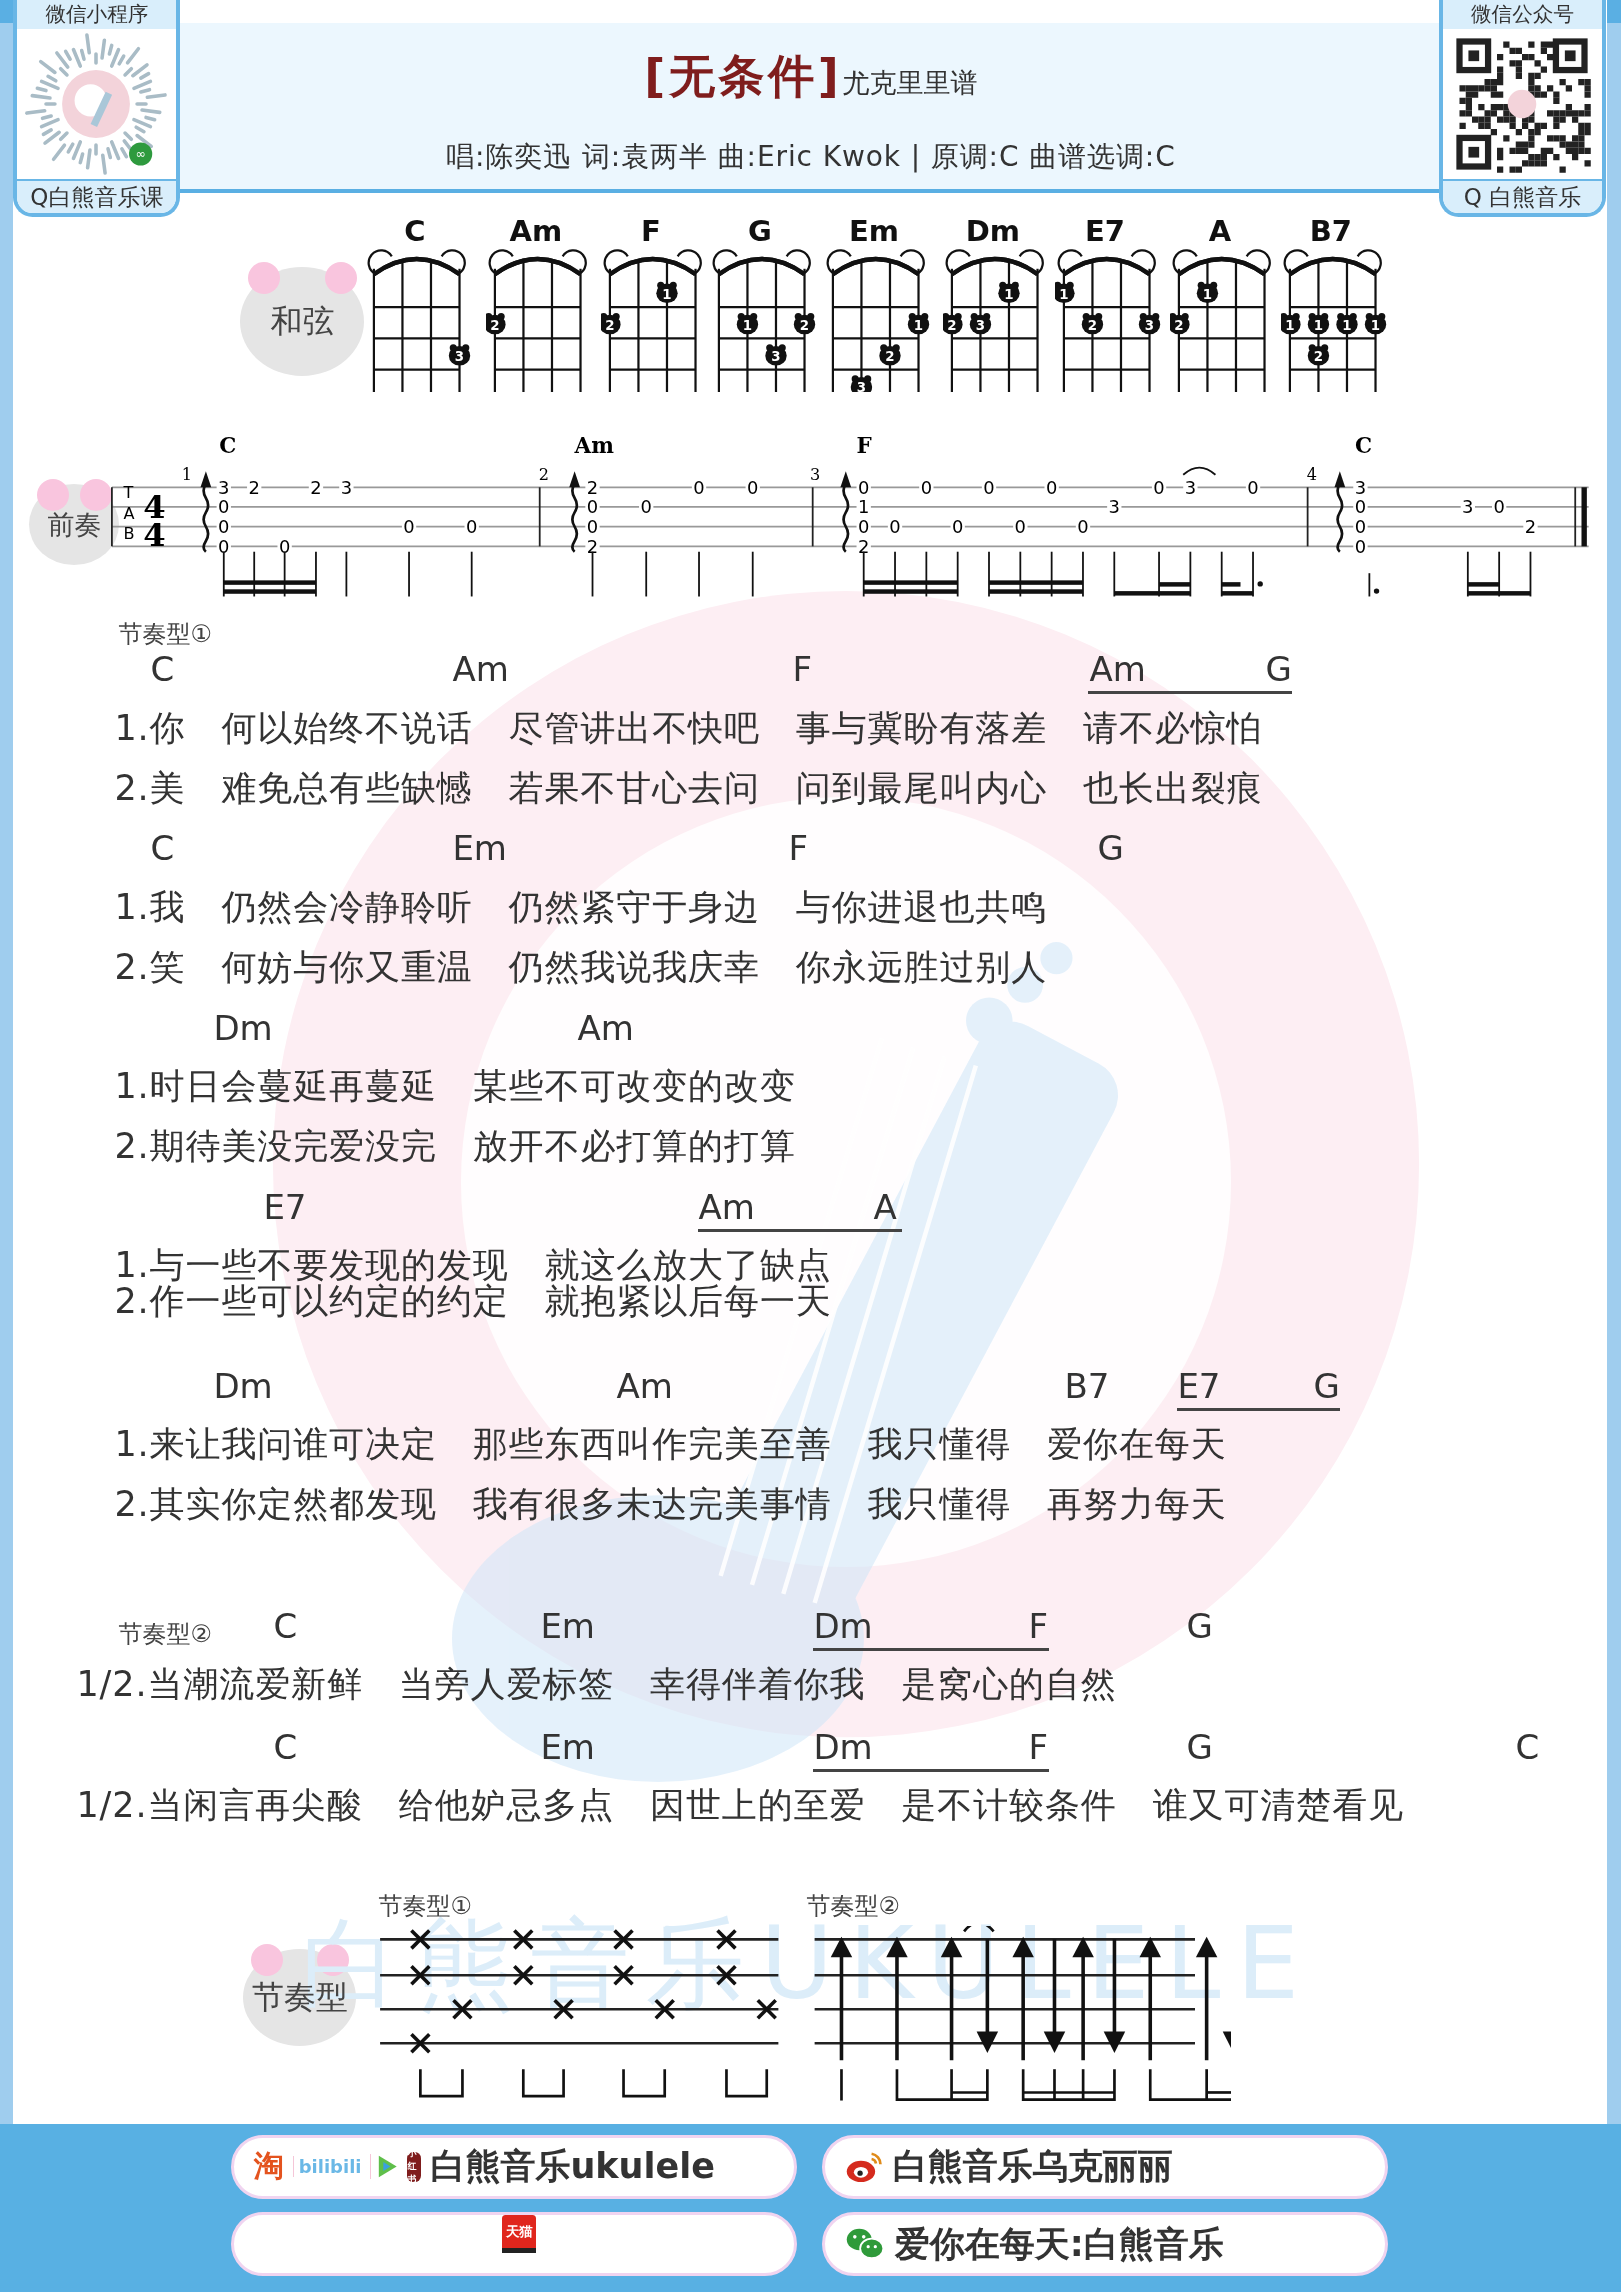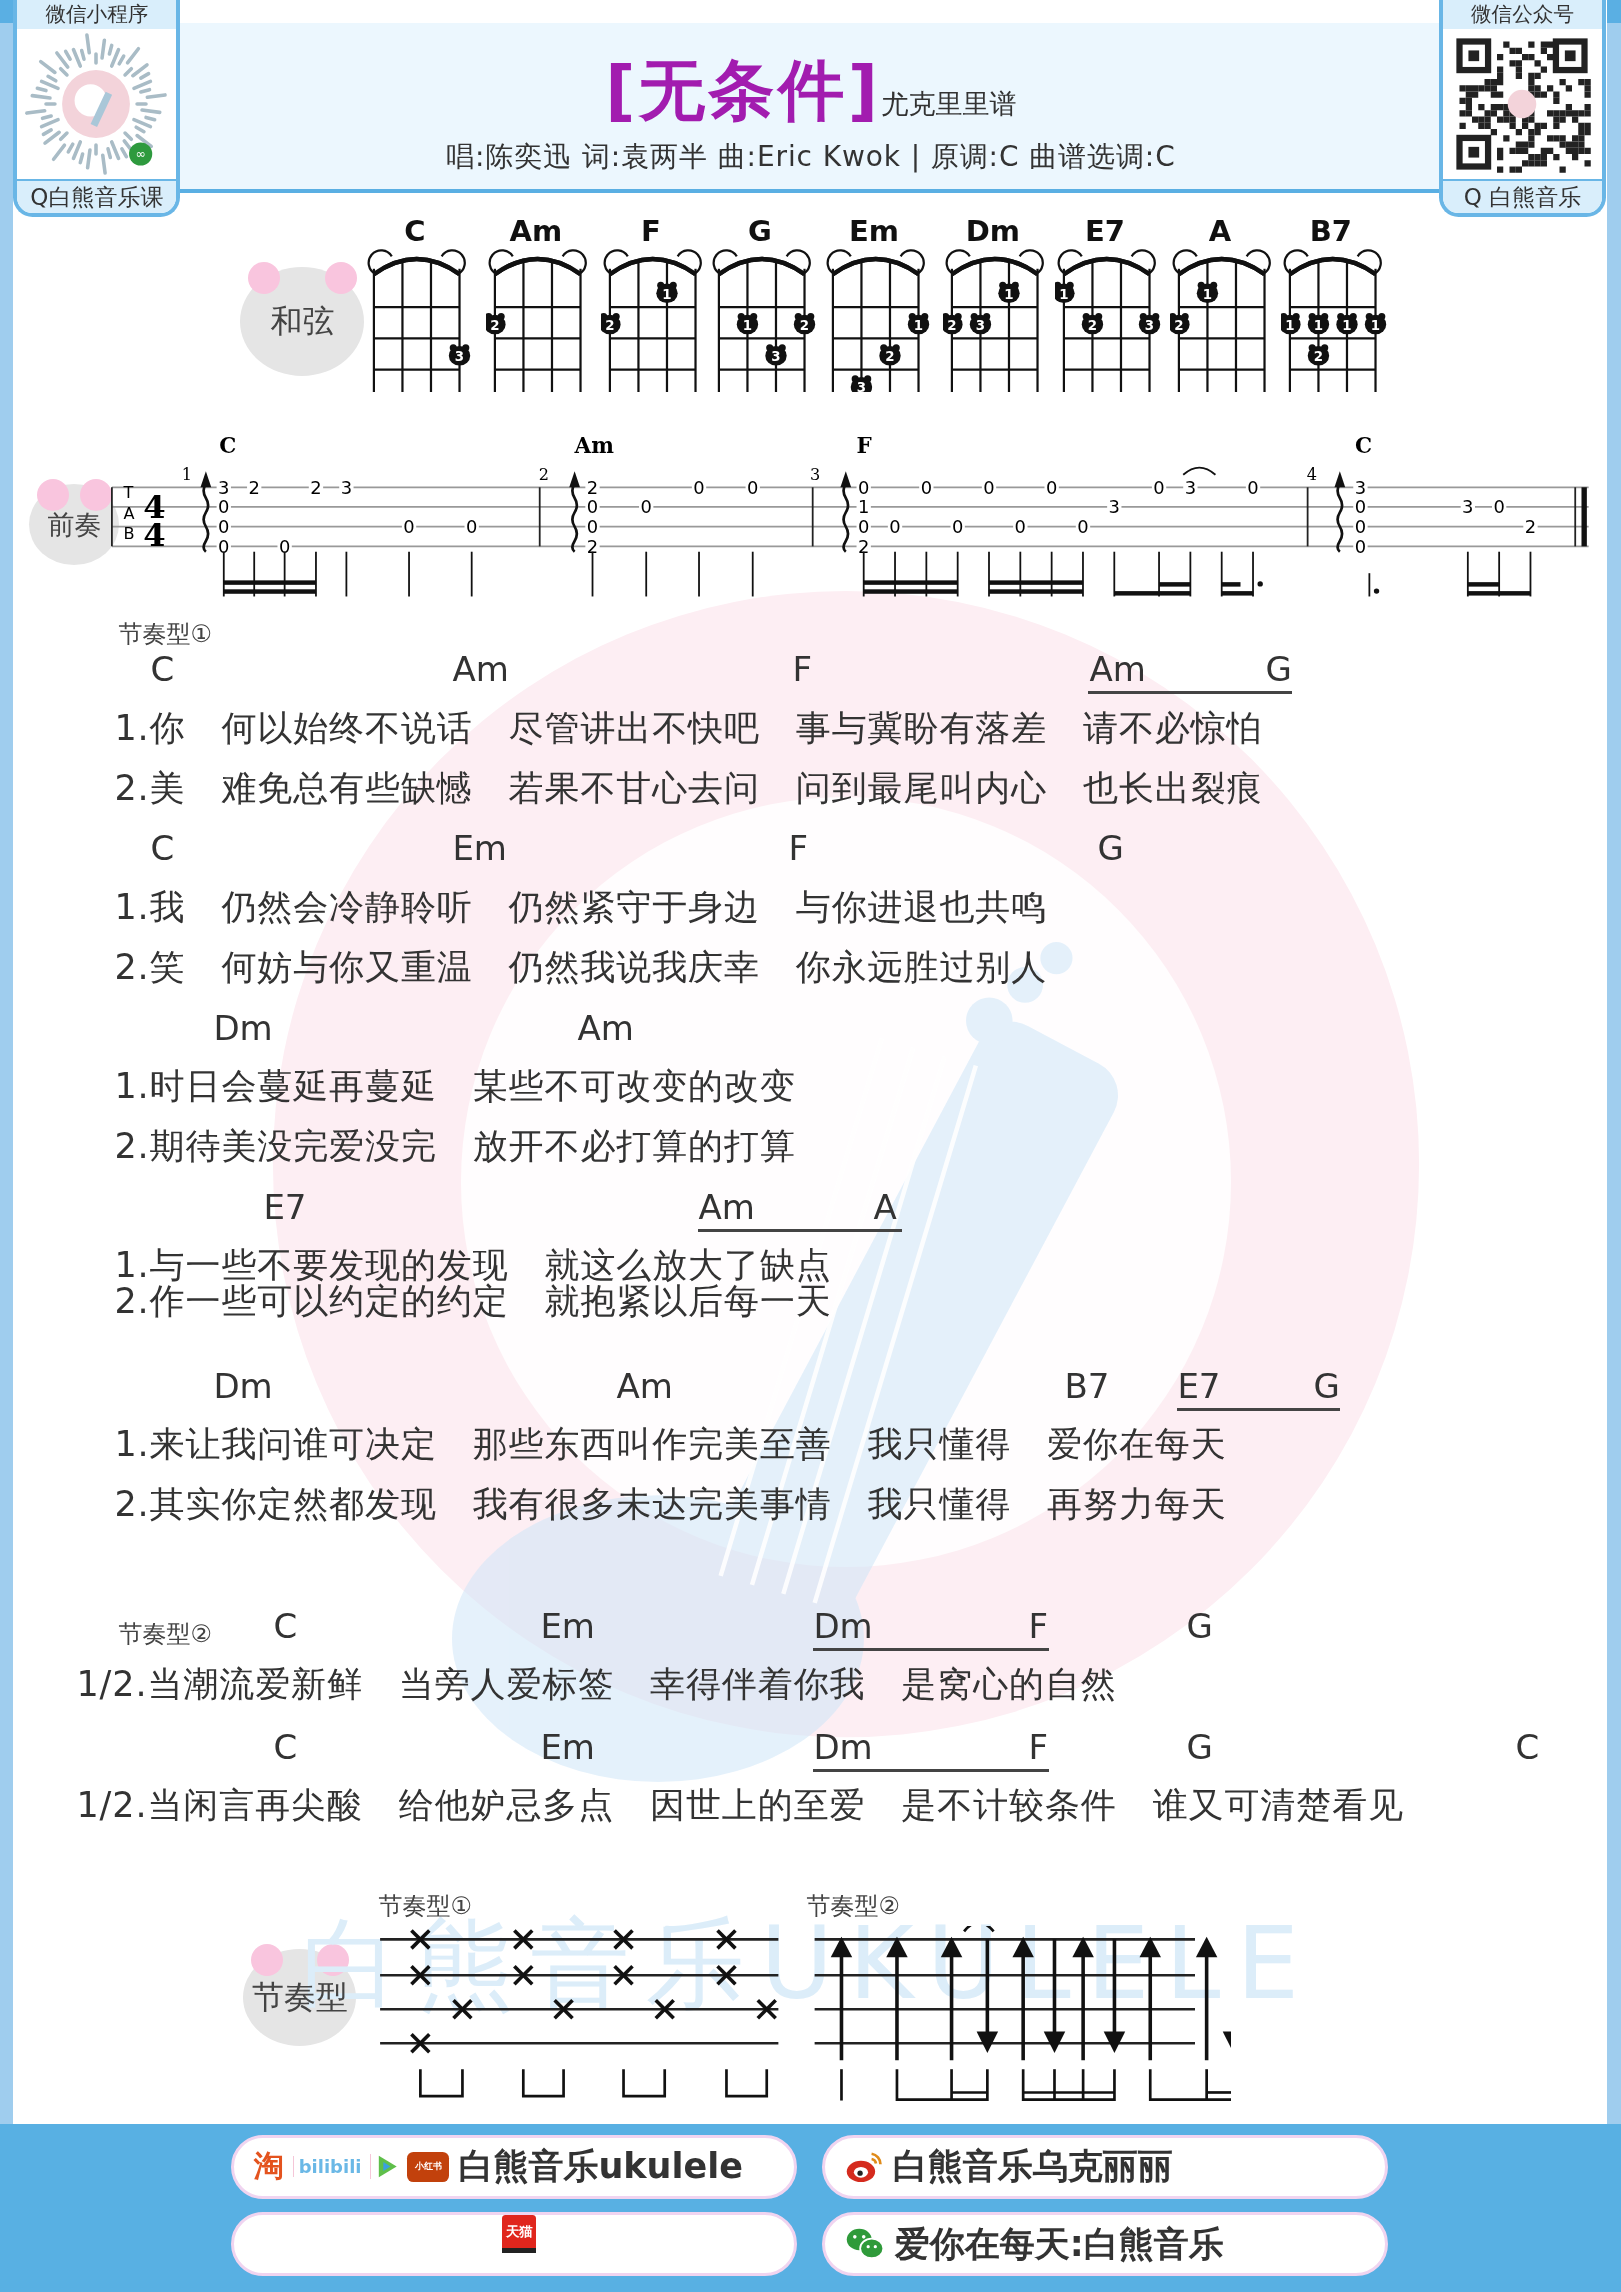--- a/index.html
+++ b/index.html
@@ -16,21 +16,21 @@
     background: #ffffff;
     overflow: hidden;
   }
   
   #top-band { position: absolute; left: 0; top: 0; width: 1621px; height: 23px; background: #5aafe3; }
   #header {
     position: absolute; left: 179px; top: 23px; width: 1263px; height: 170px;
     background: #ecf7fe; border-bottom: 4.5px solid #5aafe3;
   }
   #title-wrap { position: absolute; left: 0; width: 100%; top: 23px; text-align: center; }
-  #title { font-size: 66px; font-weight: bold; color: #a21caf; letter-spacing: 3.6px; }
+  #title { font-size: 46px; font-weight: bold; color: #7f1d1d; letter-spacing: 3.6px; }
   #subtitle-tag { font-size: 27px; color: #333; }
   #credits { position: absolute; left: 0; width: 100%; top: 115px; text-align: center; font-size: 28px; color: #333; letter-spacing: 0.9px; }
 
   .qr-card {
     position: absolute; top: 0; width: 167px; height: 217px;
     background: #ffffff; border: 4.5px solid #69b6e6; border-top: none;
     border-radius: 0 0 19.7px 19.7px; overflow: hidden; z-index: 3;
   }
   .qr-card .qr-top { height: 29px; background: #d9eefb; text-align: center; font-size: 20.6px; line-height: 29px; color: #333; }
   .qr-card .qr-img { height: 150px; position: relative; background: #fff; }
@@ -942,21 +942,21 @@
 <div id="footer">
   <div class="pill" style="left:231px;top:10.7px;width:566px;">
     <span class="ico" style="color:#e4531e;font-size:30px;font-weight:bold;">淘</span>
     <span class="ico" style="color:#6ab8e6;font-size:18px;border-left:1.8px solid #f5c6d8;padding-left:5px;">bilibili</span>
     <span class="ico" style="border-left:1.8px solid #f5c6d8;padding-left:5.4px;">
         <svg width="21.5" height="25" viewBox="0 0 24 28">
           <path d="M2 2 L22 14 L2 26 Z" fill="#5fbf4a"></path>
           <path d="M7 9 L15 14 L7 19 Z" fill="#3aa0e0"></path>
         </svg>
       </span>
-    <span class="ico" style="width:42px;height:30px;background:#c2410c;color:#fff;font-size:9px;border-radius:6.3px;">小红书</span>
+    <span class="ico" style="width:14px;height:30px;background:#7f1d1d;color:#fff;font-size:9px;border-radius:6.3px;">小红书</span>
     <span>白熊音乐ukulele</span>
   </div>
   <div class="pill" style="left:822px;top:10.7px;width:566px;">
     <span class="ico">
         <svg width="39" height="34" viewBox="0 0 44 38">
           <ellipse cx="18" cy="24" rx="16" ry="12" fill="#d52b1e"></ellipse>
           <ellipse cx="18" cy="25" rx="8" ry="6" fill="#fff"></ellipse>
           <circle cx="17" cy="26" r="3" fill="#222"></circle>
           <path d="M30 4 A12 12 0 0 1 40 16" stroke="#e08b1a" stroke-width="3" fill="none"></path>
           <path d="M30 10 A6 6 0 0 1 35 15" stroke="#e08b1a" stroke-width="3" fill="none"></path>

